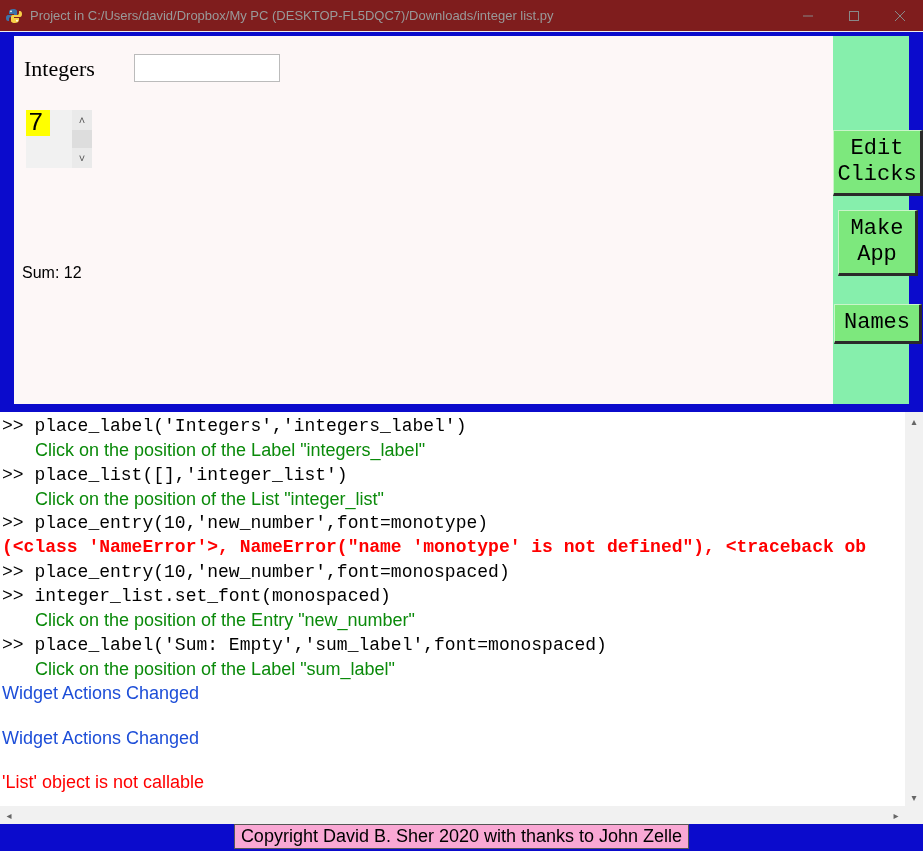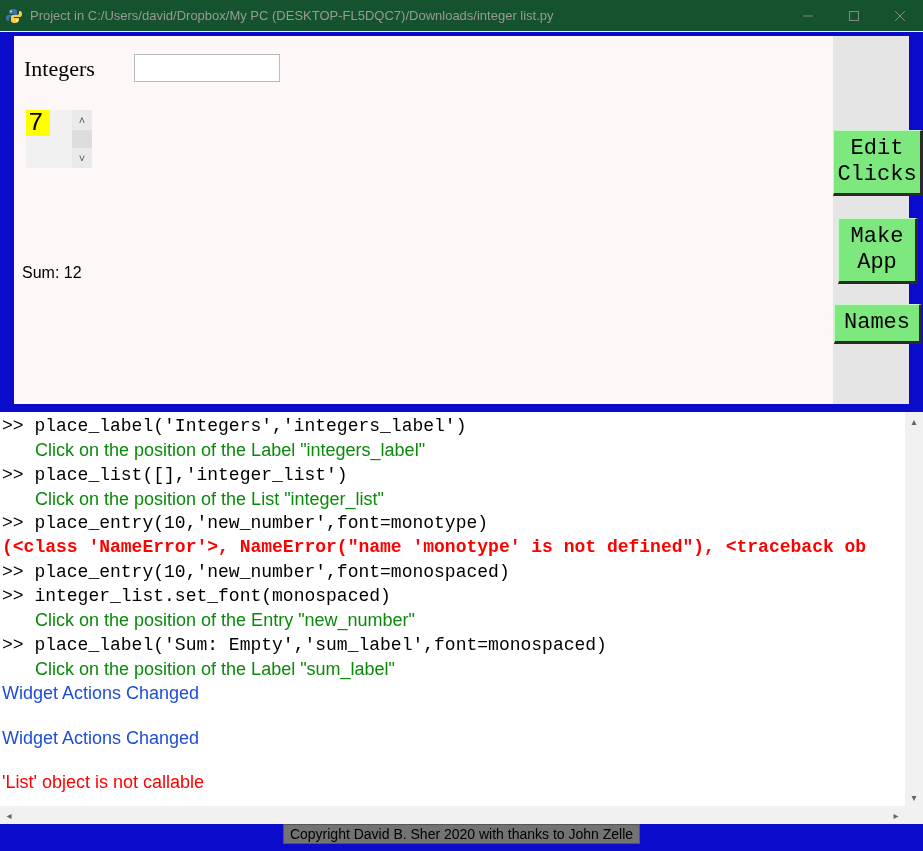--- a/index.html
+++ b/index.html
@@ -8,21 +8,21 @@
     padding: 0;
     font-family: "Segoe UI", Tahoma, sans-serif;
     width: 923px;
     height: 851px;
     background: #fff;
     overflow: hidden;
     position: relative;
   }
   .titlebar {
     height: 32px;
-    background: #14532d;
+    background: #7f1d1d;
     display: flex;
     align-items: center;
     padding: 0 0 0 6px;
     color: #999;
     font-size: 13px;
     border-bottom: 1px solid #eee;
   }
   .titlebar .app-icon {
     width: 16px; height: 16px;
     margin-right: 8px;
@@ -50,21 +50,21 @@
   }
   .top-panel {
     flex: 1;
     height: 368px;
     background: #fdf7f7;
     position: relative;
   }
   .top-right-gray {
     width: 76px;
     height: 368px;
-    background: #e5e5e5;
+    background: #86efac;
     position: relative;
   }
 
   .lbl-integers {
     position: absolute;
     top: 20px; left: 10px;
     font-family: "Times New Roman", serif;
     font-size: 22px;
     color: #000;
   }
@@ -130,21 +130,21 @@
     border-top: 1px solid #c9f5c9;
     font-family: "Consolas","Courier New",monospace;
     font-size: 22px;
     color: #000;
     text-align: center;
     display: flex; align-items: center; justify-content: center;
     white-space: pre-line;
     line-height: 1.2;
   }
   .btn-edit { top: 94px; height: 66px; }
-  .btn-make { top: 174px; height: 66px; width: 80px; left: 5px; margin-top: 8px;}
+  .btn-make { top: 174px; height: 66px; width: 80px; left: 5px;}
   .btn-names { top: 268px; height: 40px; width: 88px; left: 1px;}
 
   .console-wrap {
     margin-top: 8px;
     flex: 1;
     display: flex;
     flex-direction: column;
     min-height: 0;
   }
   .console {
@@ -195,24 +195,24 @@
   .hscroll .corner { position: absolute; right:0; top:0; width:18px; height:18px; background:#f1f1f1; }
 
   .footer {
     height: 28px;
     background: #0b0bcc;
     display: flex;
     align-items: flex-start;
     justify-content: center;
   }
   .footer-label {
-    background: #737373;
+    background: #f9a8d4;
     border: 1px solid #555;
     padding: 1px 6px;
-    font-size: 14px;
+    font-size: 18px;
     color: #000;
     font-family: Arial, sans-serif;
   }
 </style>
 </head>
 <body>
 
 <div class="titlebar">
   <svg class="app-icon" viewBox="0 0 16 16">
     <path d="M7 1 C3 1 3 4 3 4 L3 6 L8 6 L8 7 L2 7 C2 7 0 7 0 10 C0 13 2 13 2 13 L3 13 L3 11 C3 11 3 9 5 9 L9 9 C9 9 11 9 11 7 L11 3 C11 3 11 1 7 1 Z" fill="#3d73a8"></path>

